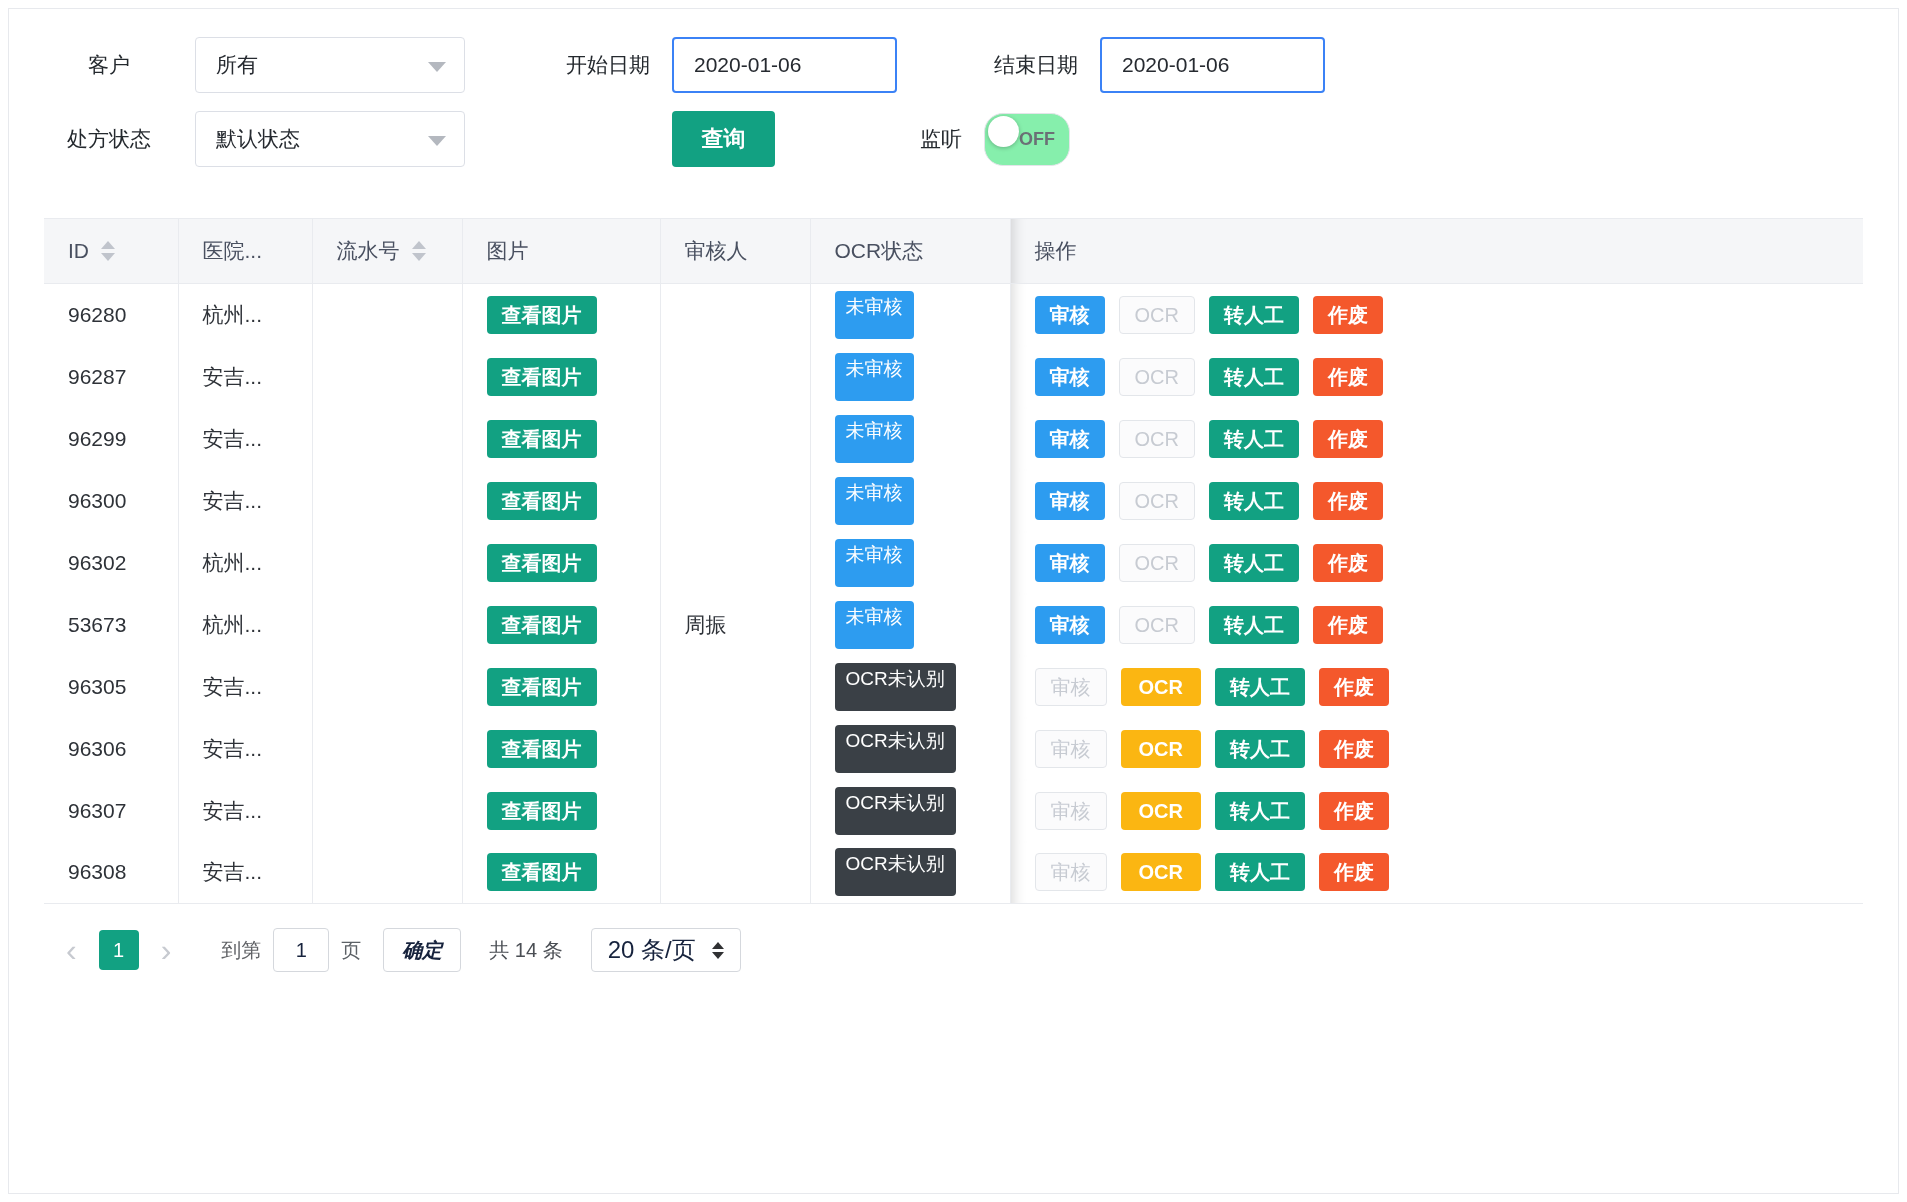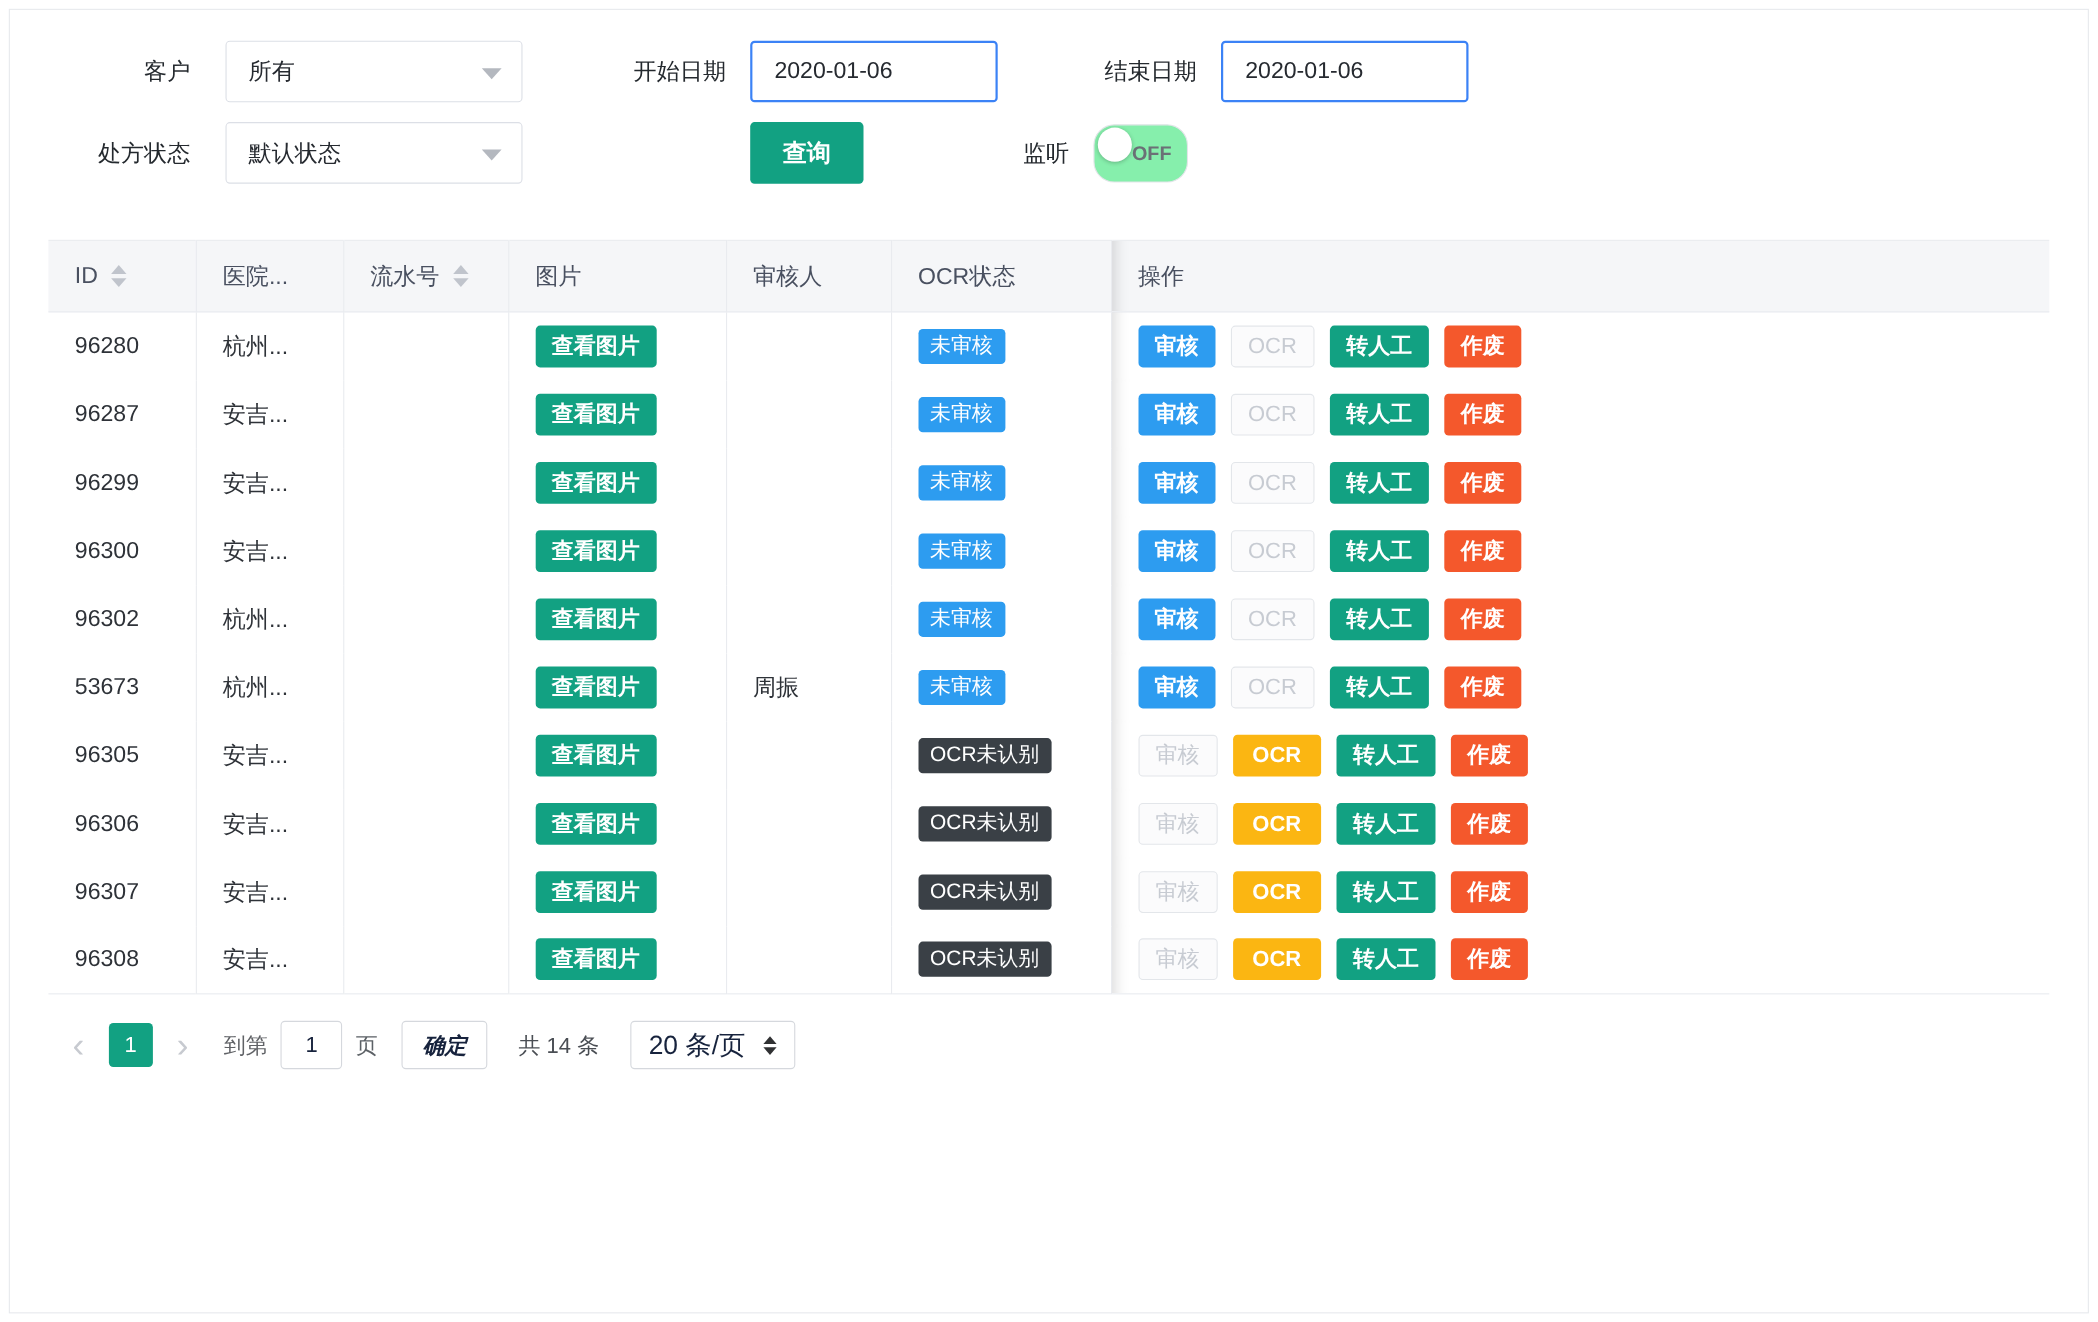--- a/index.html
+++ b/index.html
@@ -6,21 +6,21 @@
   html,body { width:1907px; height:1202px; background:#fff; overflow:hidden;
     font-family:"Liberation Sans","DejaVu Sans",sans-serif; color:#303133; }
   .panel { position:absolute; left:8px; top:8px; width:1891px; height:1186px;
     border:1px solid #e7e9ed; background:#fff; }
 
   
   .filters { padding:28px 0 0 36px; }
   .filter-row { display:flex; align-items:center; height:56px; }
   .filter-row + .filter-row { margin-top:18px; }
   .f-label { font-size:21px; color:#24292e; text-align:right; }
-  .f-label.w1 { width:128px; margin-right:32px; }
+  .f-label.w1 { width:128px; margin-right:22px;text-align:center; }
   .f-label.w2 { width:185px; margin-right:22px; }
   .f-label.w3 { width:181px; margin-right:22px; }
   .select { position:relative; width:270px; height:56px; border:1px solid #dcdfe6;
     border-radius:4px; background:#fff; display:flex; align-items:center;
     padding:0 44px 0 20px; font-size:21px; color:#262a30; cursor:pointer; }
   .caret { position:absolute; right:18px; top:24px; width:0; height:0;
     border-left:9px solid transparent; border-right:9px solid transparent;
     border-top:10px solid #b4b8bf; }
   .text-input { width:225px; height:56px; border:2px solid #3b82f6; border-radius:4px;
     font-size:21px; color:#262a30; padding:0 20px; font-family:inherit; outline:none; }
@@ -56,35 +56,35 @@
   .btn { display:inline-block; height:38px; line-height:38px; border:none; border-radius:4px;
     font-size:20px; padding:0 15px; color:#fff; cursor:pointer; font-family:inherit;
     font-weight:600; vertical-align:middle; }
   .btn-teal { background:#12a182; }
   .btn-blue { background:#2d9cf0; }
   .btn-yellow { background:#fbb612; padding:0 18px; }
   .btn-orange { background:#f4582c; }
   .btn-disabled { background:#fbfbfc; border:1px solid #e3e6ea; color:#c7cbd2;
     line-height:36px; font-weight:400; }
   td .btn { margin-right:14px; }
-  .badge { display:inline-block; height:32px; line-height:31px; padding:0 11px;
+  .badge { display:inline-block; height:48px; line-height:31px; padding:0 11px;
     border-radius:4px; color:#fff; font-size:19px; }
   .badge-blue { background:#2d9cf0; }
   .badge-dark { background:#3a4046; }
 
   
   .pagination { display:flex; align-items:center; margin:0 35px; padding-top:24px;
     font-size:20px; color:#5c6166; }
   .chev { font-size:32px; color:#c7cad0; line-height:40px; cursor:pointer; user-select:none; }
   .chev.prev { margin-left:22px; }
   .chev.next { margin-left:22px; }
   .page-box { margin-left:22px; width:40px; height:40px; background:#12a182; color:#fff;
     border-radius:4px; display:flex; align-items:center; justify-content:center;
     font-size:20px; cursor:pointer; }
-  .goto-label { margin-left:32px; color:#606266; }
+  .goto-label { margin-left:50px; color:#606266; }
   .goto-input { width:56px; height:44px; margin:0 12px; text-align:center; font-size:20px;
     border:1px solid #d5d8dd; border-radius:4px; color:#17233d; font-family:inherit; outline:none; }
   .btn-confirm { margin-left:22px; height:44px; padding:0 18px; border:1px solid #d5d8dd;
     border-radius:4px; background:#fff; font-size:20px; font-weight:700; color:#17233d;
     cursor:pointer; font-family:inherit;font-style:italic; }
   .total { margin-left:28px; color:#4a4e54; }
   .page-size { margin-left:28px; height:44px; border:1px solid #d5d8dd; border-radius:4px;
     display:flex; align-items:center; padding:0 16px; gap:16px; color:#17233d;
     font-size:24px; cursor:pointer; background:#fff; }
   .spinner { display:inline-flex; flex-direction:column; gap:3px; }

